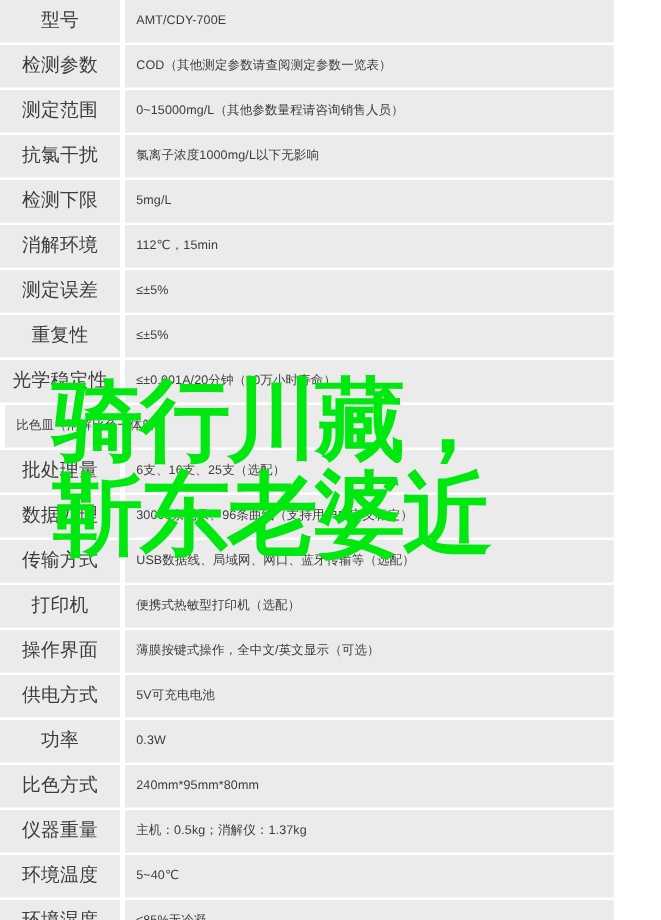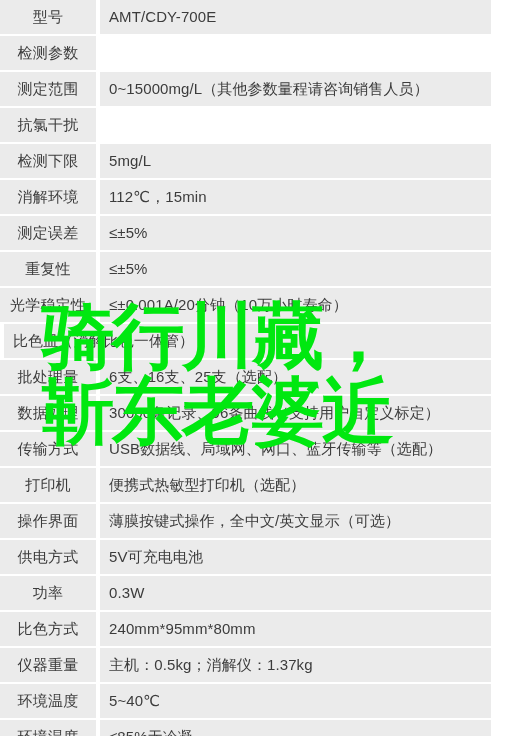--- a/index.html
+++ b/index.html
@@ -47,21 +47,21 @@
   .spec-gap {
     width: 4px;
     min-width: 4px;
     background: #ffffff;
   }
 
   .spec-value {
     flex: 1 1 auto;
     background: #ebebeb;
     color: #3c3c3c;
-    font-size: 15px;
+    font-size: 10px;
     line-height: 34px;
     text-align: left;
     padding-left: 9px;
     letter-spacing: 0.1px;
     white-space: nowrap;
     overflow: hidden;
     box-sizing: border-box;
   }
 
   
@@ -102,29 +102,31 @@
 <div id="spec-table">
   <div id="table-rows">
       <div class="spec-row">
         <div class="spec-label">型号</div>
         <div class="spec-gap"></div>
         <div class="spec-value">AMT/CDY-700E</div>
       </div>
       <div class="spec-row">
         <div class="spec-label">检测参数</div>
         <div class="spec-gap"></div>
+        <div class="spec-value">COD（其他测定参数请查阅测定参数一览表）</div>
       </div>
       <div class="spec-row">
         <div class="spec-label">测定范围</div>
         <div class="spec-gap"></div>
         <div class="spec-value">0~15000mg/L（其他参数量程请咨询销售人员）</div>
       </div>
       <div class="spec-row">
         <div class="spec-label">抗氯干扰</div>
         <div class="spec-gap"></div>
+        <div class="spec-value">氯离子浓度1000mg/L以下无影响</div>
       </div>
       <div class="spec-row">
         <div class="spec-label">检测下限</div>
         <div class="spec-gap"></div>
         <div class="spec-value">5mg/L</div>
       </div>
       <div class="spec-row">
         <div class="spec-label">消解环境</div>
         <div class="spec-gap"></div>
         <div class="spec-value">112℃，15min</div>

